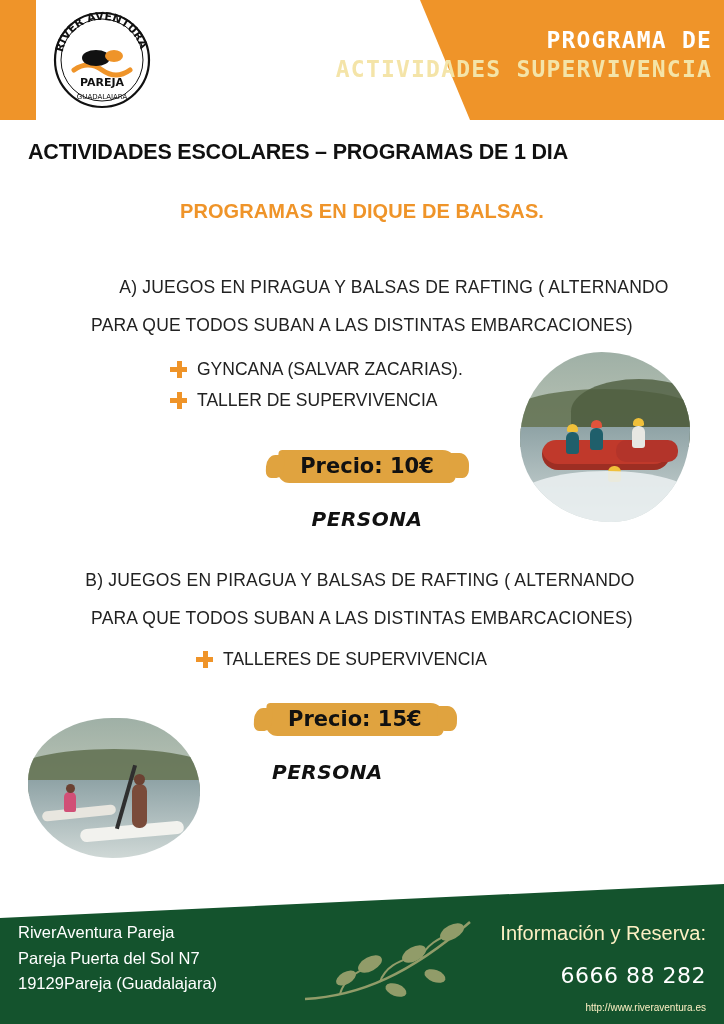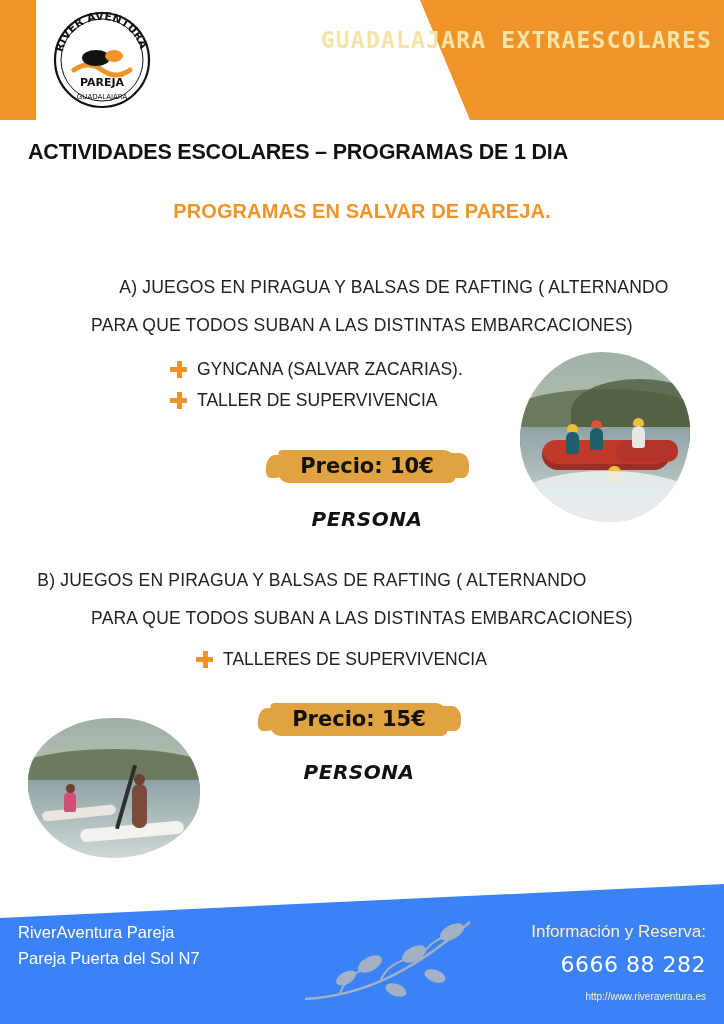--- a/index.html
+++ b/index.html
@@ -171,23 +171,23 @@
   .price-wrap-a {
     position: absolute;
     top: 450px;
     left: 272px;
     width: 190px;
     text-align: center;
   }
   .price-wrap-b {
     position: absolute;
     top: 703px;
-    left: 264px;
+    left: 272px;
     width: 190px;
-    text-align: center;
+    text-align: left;
   }
   .price-brush {
     position: relative;
     display: inline-block;
     padding: 4px 16px 5px 16px;
   }
   .price-brush .brush-bg {
     position: absolute;
     left: -6px; top: 0;
     width: calc(100% + 12px);
@@ -356,20 +356,21 @@
   
   .block-b-l1 {
     position: absolute;
     top: 570px;
     left: 0;
     width: 624px;
     text-align: center;
     font-size: 17.5px;
     color: #222222;
     letter-spacing: 0.2px;
+    padding-left: 48px;
   }
   .block-b-l2 {
     position: absolute;
     top: 608px;
     left: 0;
     width: 724px;
     text-align: center;
     font-size: 17.5px;
     color: #222222;
     letter-spacing: 0.2px;
@@ -381,21 +382,21 @@
     width: 400px;
   }
 
   
   .footer {
     position: absolute;
     left: 0;
     bottom: 0;
     width: 724px;
     height: 140px;
-    background: #3b82f6;
+    background: #14532d;
     overflow: hidden;
   }
   .footer-wedge {
     position: absolute;
     left: 0; top: 0;
     width: 724px; height: 34px;
     background: #ffffff;
     clip-path: polygon(0 0, 724px 0, 724px 0, 0 34px);
   }
   .footer-left {
@@ -407,23 +408,23 @@
     line-height: 1.55;
   }
   .footer-right {
     position: absolute;
     right: 18px;
     top: 38px;
     text-align: right;
     color: #ffffff;
   }
   .footer-right .info-label {
-    font-size: 17px;
+    font-size: 20px;
     color: #fdf0c4;
-    margin-bottom: 10px;
+    margin-bottom: 18px;
   }
   .footer-right .phone {
     font-size: 22px;
     font-weight: normal;
     color: #ffffff;
     font-family: "DejaVu Sans", sans-serif;
     letter-spacing: 0.5px;
   }
   .footer-right .web {
     margin-top: 14px;
@@ -459,26 +460,27 @@
         <path d="M 18 52 A 40 40 0 0 1 98 52" fill="none" id="arcTop"></path>
         <text font-family="DejaVu Sans, sans-serif" font-size="11" font-weight="bold" fill="#111">
           <textPath href="#arcTop" startOffset="6%">RIVER AVENTURA</textPath>
         </text>
         <text x="58" y="78" text-anchor="middle" font-family="DejaVu Sans, sans-serif" font-size="11" font-weight="bold" fill="#111">PAREJA</text>
         <text x="58" y="91" text-anchor="middle" font-family="DejaVu Sans, sans-serif" font-size="7" fill="#111">GUADALAJARA</text>
       </svg>
     </div>
 
     <div class="header-text">
-      <div class="l2">GUADALAJARA EXTRAESCOLARES</div>
+      <div class="l1">PROGRAMA DE</div>
+      <div class="l2">ACTIVIDADES SUPERVIVENCIA</div>
     </div>
   </div>
 
   <div class="title-main">ACTIVIDADES ESCOLARES – PROGRAMAS DE 1 DIA</div>
-  <div class="title-sub">PROGRAMAS EN SALVAR DE PAREJA.</div>
+  <div class="title-sub">PROGRAMAS EN DIQUE DE BALSAS.</div>
 
   <div class="block-a-l1">A) JUEGOS EN PIRAGUA   Y  BALSAS DE RAFTING ( ALTERNANDO</div>
   <div class="block-a-l2">PARA QUE TODOS  SUBAN A LAS DISTINTAS EMBARCACIONES)</div>
 
   <div class="bullets-a">
     <div class="bullet-row">
       <span class="plus-icon"></span>
       <span class="bullet-text">GYNCANA (SALVAR ZACARIAS).</span>
     </div>
     <div class="bullet-row">
@@ -562,20 +564,21 @@
         <ellipse cx="152" cy="28" rx="13" ry="7" fill="#f7d89a" transform="rotate(-28 152 28)"></ellipse>
         <ellipse cx="46" cy="74" rx="11" ry="6" fill="#f7d89a" transform="rotate(-30 46 74)"></ellipse>
         <ellipse cx="96" cy="86" rx="11" ry="6" fill="#f7d89a" transform="rotate(20 96 86)"></ellipse>
         <ellipse cx="135" cy="72" rx="11" ry="6" fill="#f7d89a" transform="rotate(20 135 72)"></ellipse>
       </svg>
     </div>
 
     <div class="footer-left">
       <div>RiverAventura Pareja</div>
       <div>Pareja Puerta del Sol N7</div>
+      <div>19129Pareja (Guadalajara)</div>
     </div>
 
     <div class="footer-right">
       <div class="info-label">Información y Reserva:</div>
       <div class="phone">6666 88 282</div>
       <div class="web">http://www.riveraventura.es</div>
     </div>
   </div>
 
 </div>

